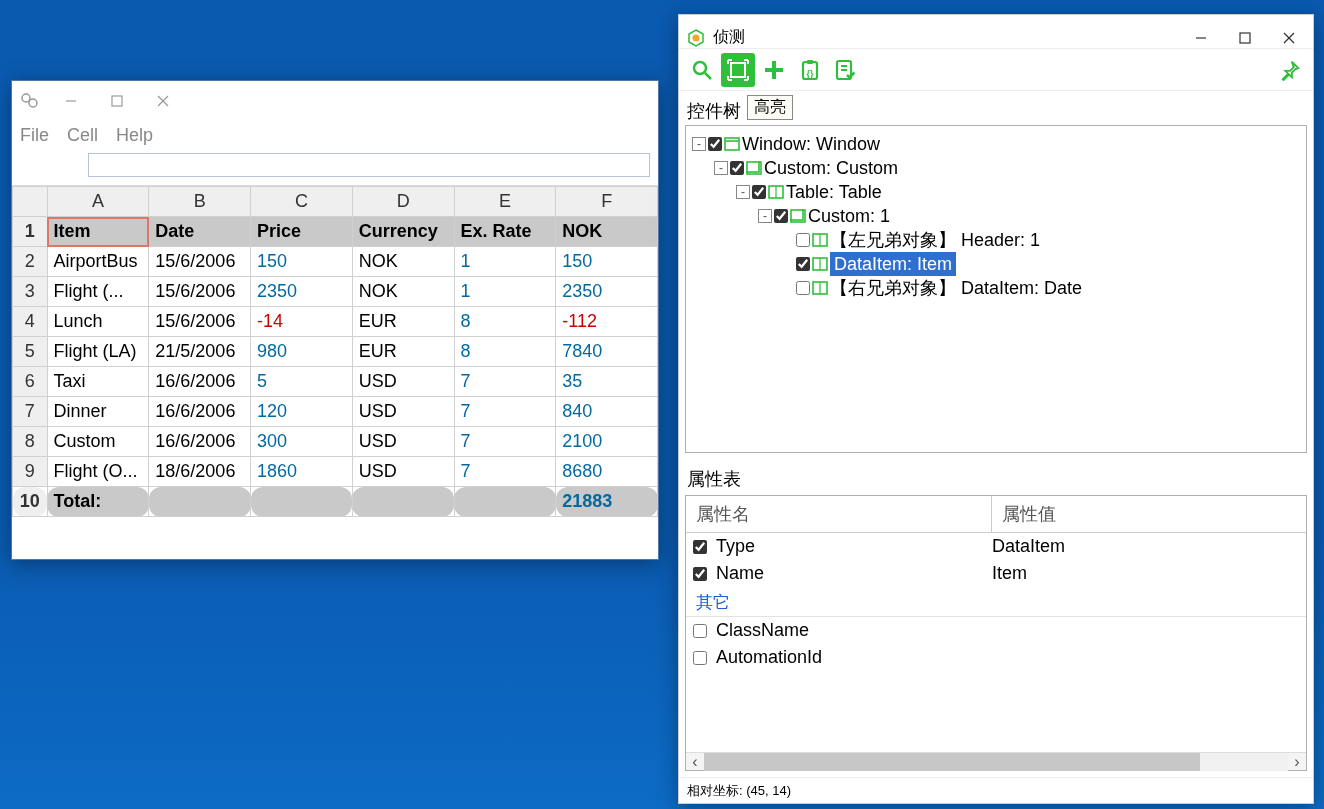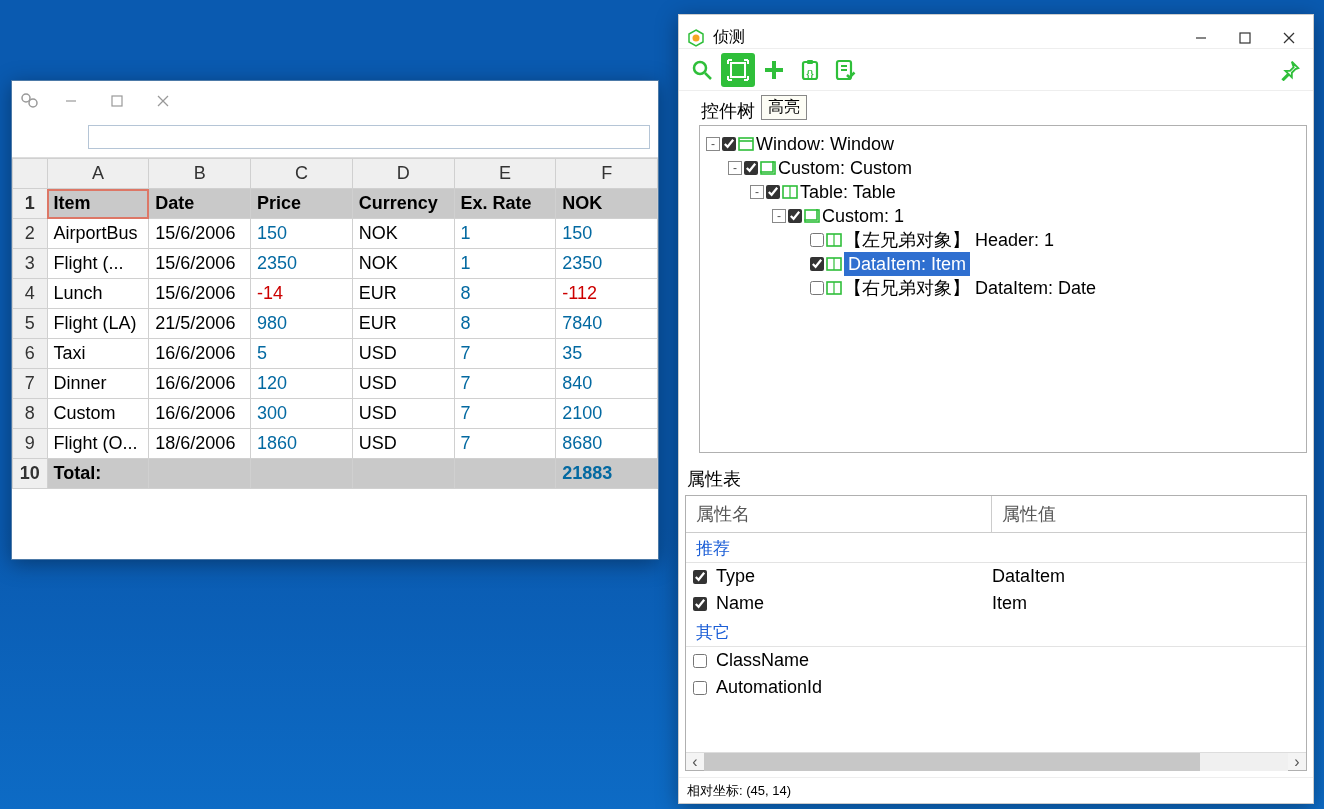--- a/index.html
+++ b/index.html
@@ -64,21 +64,21 @@
     border: 1px solid #d0d0d0; height: 30px;
     padding: 0 6px; text-align:left; white-space:nowrap;
   }
   table.ss th {
     background:#efefef; font-weight:400; text-align:center; color:#333;
   }
   table.ss td.rowhdr {
     background:#efefef; text-align:center; width:34px; color:#333;
   }
   tr.headerrow td { background:#c9c9c9; font-weight:700; }
-  tr.totalrow td { background:#c9c9c9; font-weight:700; }
+  tr.totalrow td { background:#c9c9c9; font-weight:700;border-radius:12px; }
   td.num { text-align:right; color:#0369a1; }
   td.neg { text-align:right; color:#cc0000; }
   td.selcell { outline:2px solid #dd7766; outline-offset:-2px; }
 
   
   .cA{width:100px;} .cB{width:100px;} .cC{width:100px;}
   .cD{width:100px;} .cE{width:100px;} .cF{width:100px;}
 
   
   .inspector-window {
@@ -101,21 +101,21 @@
     padding: 0 6px; border-bottom:1px solid #eee;
   }
   .tbtn {
     width: 34px; height: 34px; display:flex; align-items:center; justify-content:center;
     border-radius:3px;
   }
   .tbtn.active { background:#2fbf3a; }
   .pin-right { margin-left:auto; }
 
   .tree-section {
-    padding: 2px 6px 4px 20px;
+    padding: 2px 6px 4px 6px;
     flex: 0 0 auto;
   }
   .tree-header { font-size:18px; padding:6px 0 2px 2px; position:relative; }
   .tooltip-box {
     position:absolute; left:62px; top:2px;
     border:1px solid #888; background:#fdfdf5; padding:1px 6px; font-size:16px;
   }
   .tree {
     border:1px solid #b0b0b0; height: 328px; overflow:auto;
     font-size:18px; padding:6px 4px; line-height:24px;
@@ -187,20 +187,25 @@
           <rect x="1" y="1" width="10" height="10" fill="none" stroke="#999" stroke-width="1.2"></rect>
         </svg>
     </span>
     <span class="ss-winbtn">
       <svg width="12" height="12">
           <line x1="1" y1="1" x2="11" y2="11" stroke="#999" stroke-width="1.2"></line>
           <line x1="11" y1="1" x2="1" y2="11" stroke="#999" stroke-width="1.2"></line>
         </svg>
     </span>
   </div>
+  <div class="ss-menubar">
+    <span>File</span>
+    <span>Cell</span>
+    <span>Help</span>
+  </div>
   <div class="ss-formula">
     <span class="ss-cellref"></span>
     <div class="ss-fxinput"></div>
   </div>
   <div class="ss-grid">
     <table class="ss" id="ss-table">
       <thead>
         <tr id="colhdr-row">
             <th></th>
             <th class="cA">A</th>
@@ -475,21 +480,20 @@
       </div>
   </div>
 
   <div class="prop-header">属性表</div>
   <div class="prop-grid">
     <div class="prop-head">
       <div class="c1">属性名</div>
       <div class="c2">属性值</div>
     </div>
     <div class="prop-body" id="prop-body">
-        <div class="prop-sub">推荐</div>
         <div class="prop-row">
           <span class="pchk"><input type="checkbox" class="chk" checked="" style=""></span>
           <span class="pname">Type</span>
           <span class="pval">DataItem</span>
         </div>
         <div class="prop-row">
           <span class="pchk"><input type="checkbox" class="chk" checked="" style=""></span>
           <span class="pname">Name</span>
           <span class="pval">Item</span>
         </div>

